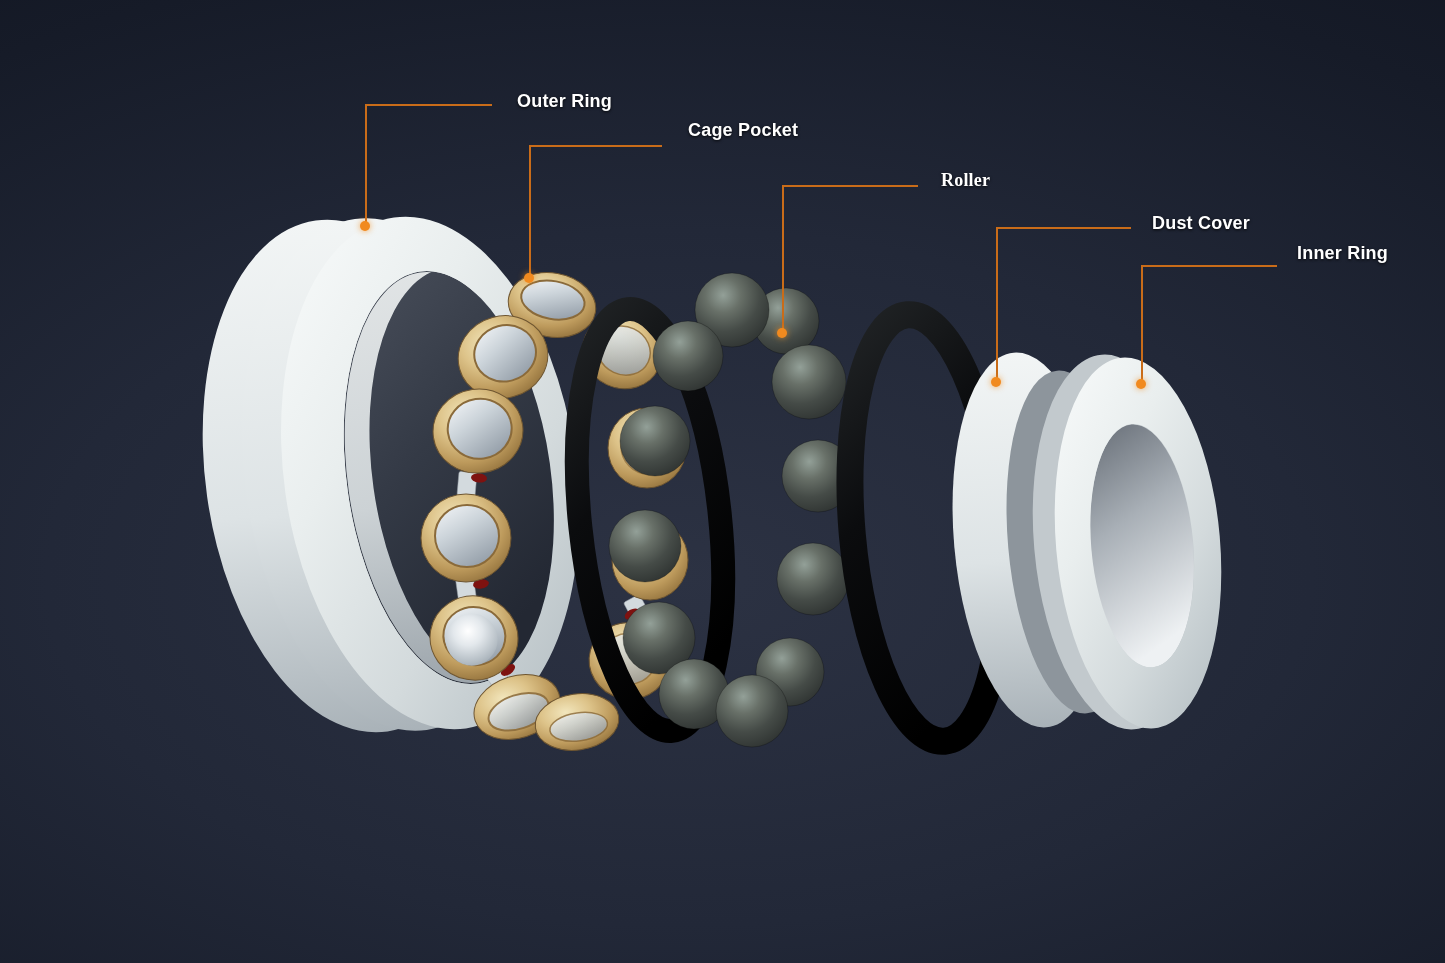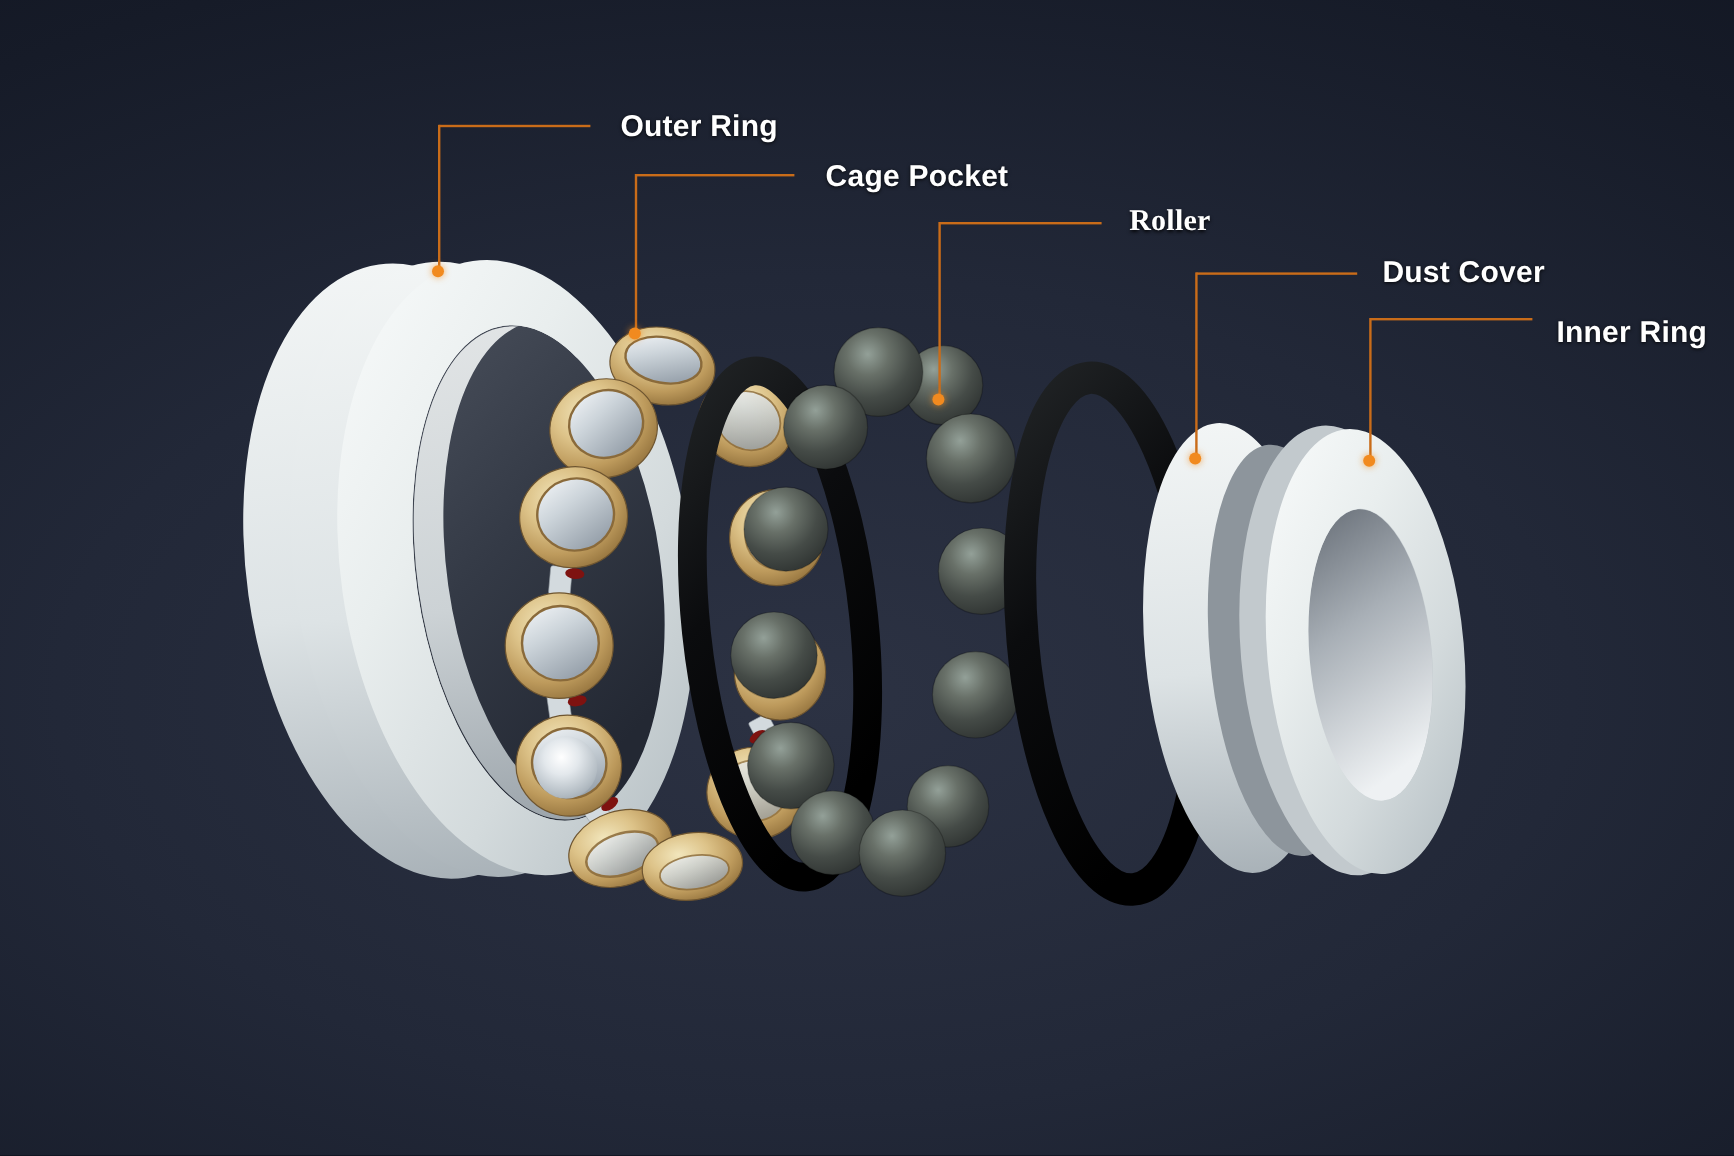--- a/index.html
+++ b/index.html
@@ -3,21 +3,21 @@
 <meta charset="utf-8">
 <style>
   html,body{margin:0;padding:0;background:#0e121d;}
   .stage{
     position:relative;width:1445px;height:963px;overflow:hidden;
     background:radial-gradient(115% 95% at 47% 60%, #2c3243 0%, #222838 38%, #161b28 70%, #0e121d 100%);
     font-family:"Liberation Sans", sans-serif;
   }
   .stage svg{position:absolute;left:0;top:0;}
   .part-label{
-    position:absolute;color:#fff;font-size:25px;font-weight:700;line-height:1.1;
+    position:absolute;color:#fff;font-size:18px;font-weight:700;line-height:1.1;
     letter-spacing:0.2px;text-shadow:0 1px 3px rgba(0,0,0,.85);white-space:nowrap;
   }
   .leader-h{position:absolute;height:2px;background:#c96c19;}
   .leader-v{position:absolute;width:2px;background:#c96c19;}
   .ldot{
     position:absolute;width:10px;height:10px;border-radius:50%;background:#f18a1f;
     box-shadow:0 0 6px rgba(242,140,30,.75);
   }
 </style>
 </head>
@@ -184,30 +184,30 @@
   </svg>
 
   <div class="leader-h" style="left: 366px; top: 104px; width: 126px; background: rgb(201, 108, 25);"></div>
   <div class="leader-v" style="left: 365px; top: 104px; height: 119px; background: rgb(201, 108, 25);"></div>
   <div class="ldot" style="left: 360px; top: 221px; background: rgb(241, 138, 31);"></div>
   <div class="part-label" style="left: 517px; top: 92px; color: rgb(255, 255, 255);">Outer Ring</div>
 
   <div class="leader-h" style="left: 530px; top: 145px; width: 132px; background: rgb(201, 108, 25);"></div>
   <div class="leader-v" style="left: 529px; top: 145px; height: 130px; background: rgb(201, 108, 25);"></div>
   <div class="ldot" style="left: 524px; top: 273px; background: rgb(241, 138, 31);"></div>
-  <div class="part-label" style="left: 688px; top: 134px; color: rgb(255, 255, 255);">Cage Pocket</div>
+  <div class="part-label" style="left: 688px; top: 121px; color: rgb(255, 255, 255);">Cage Pocket</div>
 
   <div class="leader-h" style="left: 783px; top: 185px; width: 135px; background: rgb(201, 108, 25);"></div>
   <div class="leader-v" style="left: 782px; top: 185px; height: 145px; background: rgb(201, 108, 25);"></div>
   <div class="ldot" style="left: 777px; top: 328px; background: rgb(241, 138, 31);"></div>
   <div class="part-label" style="left: 941px; top: 171px; color: rgb(255, 255, 255); font-family: Liberation Serif, serif;">Roller</div>
 
   <div class="leader-h" style="left: 997px; top: 227px; width: 134px; background: rgb(201, 108, 25);"></div>
   <div class="leader-v" style="left: 996px; top: 227px; height: 152px; background: rgb(201, 108, 25);"></div>
   <div class="ldot" style="left: 991px; top: 377px; background: rgb(241, 138, 31);"></div>
   <div class="part-label" style="left: 1152px; top: 214px; color: rgb(255, 255, 255);">Dust Cover</div>
 
   <div class="leader-h" style="left: 1142px; top: 265px; width: 135px; background: rgb(201, 108, 25);"></div>
   <div class="leader-v" style="left: 1141px; top: 265px; height: 116px; background: rgb(201, 108, 25);"></div>
   <div class="ldot" style="left: 1136px; top: 379px; background: rgb(241, 138, 31);"></div>
-  <div class="part-label" style="left: 1297px; top: 264px; color: rgb(255, 255, 255); text-align: center;">Inner Ring</div>
+  <div class="part-label" style="left: 1297px; top: 244px; color: rgb(255, 255, 255); text-align: center;">Inner Ring</div>
 
 </div>
 
 </body></html>

